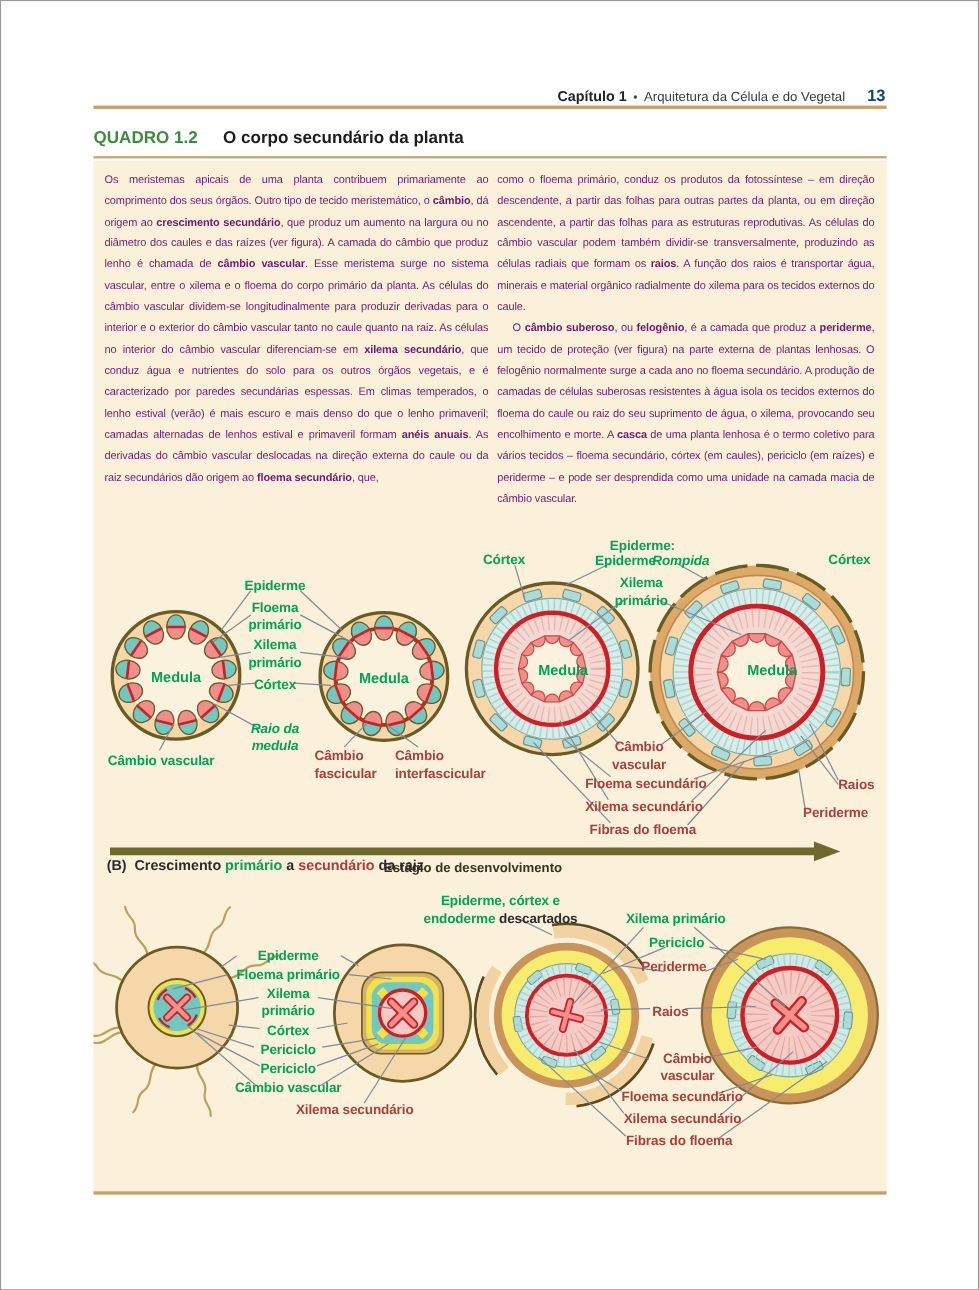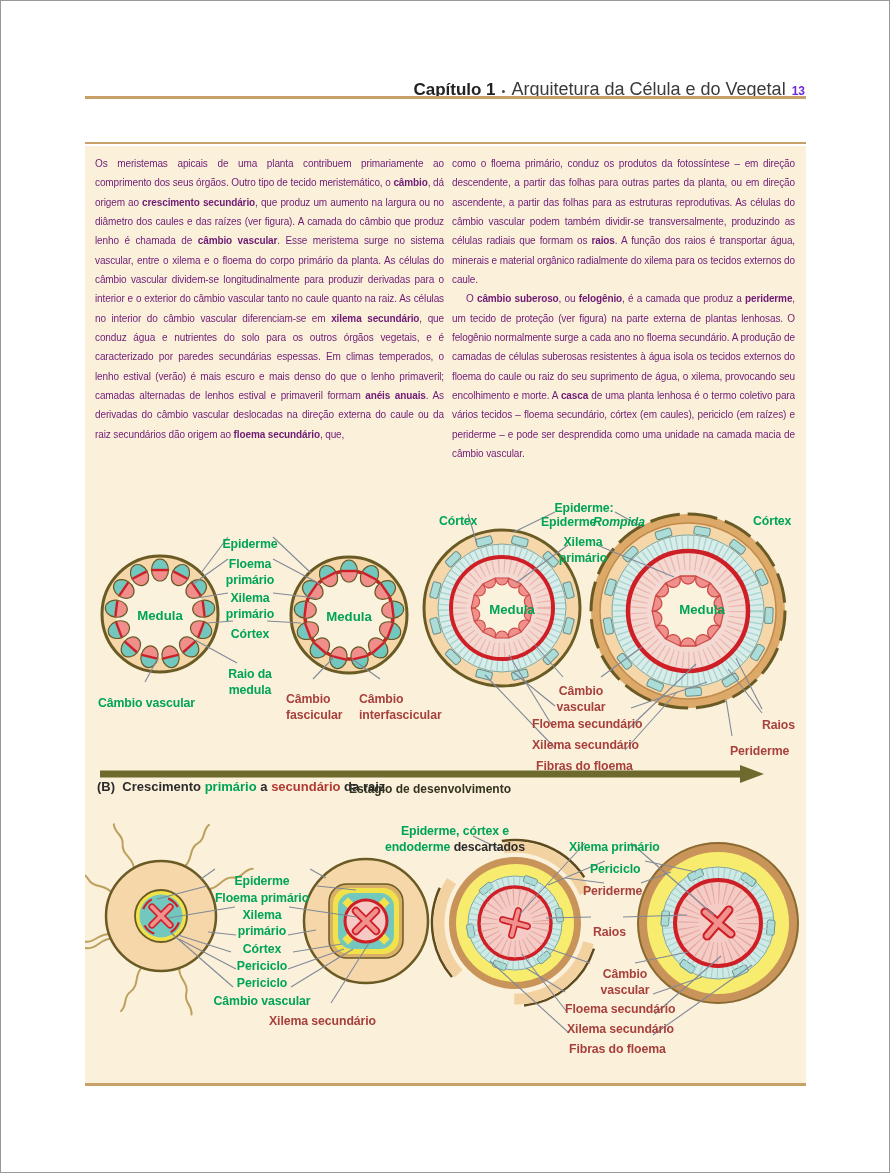--- a/index.html
+++ b/index.html
@@ -1,41 +1,41 @@
 <!DOCTYPE html>
 <html lang="pt"><head>
 <meta charset="utf-8">
 <style>
   html,body{margin:0;padding:0;background:#fff;}
   .page{position:relative;width:888px;height:1171px;border:1px solid #999;background:#fff;
         font-family:"Liberation Sans",sans-serif;overflow:hidden;}
   
   .runhead{position:absolute;top:78px;right:84px;display:flex;align-items:baseline;gap:6px;color:#333;}
-  .runhead .chap{font-weight:700;font-size:17px;color:#222;}
+  .runhead .chap{font-weight:700;font-size:13px;color:#222;}
   .runhead .sep{font-size:11px;color:#444;}
-  .runhead .sect{font-size:18px;color:#3a3a3a;}
-  .runhead .pgnum{font-weight:700;font-size:12px;color:#6d28d9;}
+  .runhead .sect{font-size:12px;color:#3a3a3a;}
+  .runhead .pgnum{font-weight:700;font-size:15px;color:#0c4a6e;margin-left:14px;}
   .rule{position:absolute;left:84px;width:721px;background:#c8a06a;}
   .quadro-row{position:absolute;left:84px;top:116px;display:flex;align-items:baseline;}
   .quadro-code{font-weight:700;font-size:15.5px;color:#3b8a3f;}
   .quadro-title{font-weight:700;font-size:15.5px;color:#1c1c1c;margin-left:23px;}
   
   .panel{position:absolute;left:84px;top:145px;width:721px;height:937px;background:#fbf1db;
          border-bottom:3px solid #c8a06a;}
   .col{position:absolute;top:8px;font-size:10px;line-height:19.35px;color:#701a75;
        text-align:justify;letter-spacing:-0.12px;}
   .col p{margin:0;}
   .col p.indent{text-indent:14px;}
   .b{font-weight:700;}
   .c-green{color:#00a455;}
   .c-red{color:#b03a33;}
   
   .figcap{position:absolute;font-size:13px;font-weight:600;color:#2b2b2b;white-space:pre;}
   .lbl{position:absolute;font-size:12.3px;font-weight:600;line-height:1.27;color:#00a455;
-       white-space:pre-line;letter-spacing:-0.1px;margin-top:12px;}
+       white-space:pre-line;letter-spacing:-0.1px;}
   .lbl.red{color:#a8403c;}
   .lbl.dark{color:#2b2b2b;}
   .lbl.ctr{text-align:center;}
   .medula{position:absolute;width:70px;text-align:center;font-size:13.2px;font-weight:600;color:#00a455;}
   .stage{position:absolute;left:245px;top:636px;width:200px;text-align:center;
          font-size:12px;font-weight:700;color:#33331f;}
   svg{position:absolute;left:0;top:0;}
 </style>
 </head>
 <body>
@@ -43,20 +43,24 @@
 <div class="page">
 
   <div class="runhead">
     <span class="chap">Capítulo 1</span>
     <span class="sep">•</span>
     <span class="sect">Arquitetura da Célula e do Vegetal</span>
     <span class="pgnum">13</span>
   </div>
   <div class="rule" style="top:95px;height:2.5px"></div>
 
+  <div class="quadro-row">
+    <span class="quadro-code">QUADRO 1.2</span>
+    <span class="quadro-title">O corpo secundário da planta</span>
+  </div>
   <div class="rule" style="top:141px;height:2px"></div>
 
   <div class="panel">
 
     <div class="col" style="left:10px;width:349px;">
       <p><span>Os meristemas apicais de uma planta contribuem primariamente ao comprimento dos seus órgãos. Outro tipo de tecido meristemático, o </span><span class="b">câmbio</span><span>, dá origem ao </span><span class="b">crescimento secundário</span><span>, que produz um aumento na largura ou no diâmetro dos caules e das raízes (ver figura). A camada do câmbio que produz lenho é chamada de </span><span class="b">câmbio vascular</span><span>. Esse meristema surge no sistema vascular, entre o xilema e o floema do corpo primário da planta. As células do câmbio vascular dividem-se longitudinalmente para produzir derivadas para o interior e o exterior do câmbio vascular tanto no caule quanto na raiz. As células no interior do câmbio vascular diferenciam-se em </span><span class="b">xilema secundário</span><span>, que conduz água e nutrientes do solo para os outros órgãos vegetais, e é caracterizado por paredes secundárias espessas. Em climas temperados, o lenho estival (verão) é mais escuro e mais denso do que o lenho primaveril; camadas alternadas de lenhos estival e primaveril formam </span><span class="b">anéis anuais</span><span>. As derivadas do câmbio vascular deslocadas na direção externa do caule ou da raiz secundários dão origem ao </span><span class="b">floema secundário</span><span>, que,</span></p>
     </div>
     <div class="col" style="left:367px;width:343px;">
       <p><span>como o floema primário, conduz os produtos da fotossíntese – em direção descendente, a partir das folhas para outras partes da planta, ou em direção ascendente, a partir das folhas para as estruturas reprodutivas. As células do câmbio vascular podem também dividir-se transversalmente, produzindo as células radiais que formam os </span><span class="b">raios</span><span>. A função dos raios é transportar água, minerais e material orgânico radialmente do xilema para os tecidos externos do caule.</span></p>
       <p class="indent"><span>O </span><span class="b">câmbio suberoso</span><span>, ou </span><span class="b">felogênio</span><span>, é a camada que produz a </span><span class="b">periderme</span><span>, um tecido de proteção (ver figura) na parte externa de plantas lenhosas. O felogênio normalmente surge a cada ano no floema secundário. A produção de camadas de células suberosas resistentes à água isola os tecidos externos do floema do caule ou raiz do seu suprimento de água, o xilema, provocando seu encolhimento e morte. A </span><span class="b">casca</span><span> de uma planta lenhosa é o termo coletivo para vários tecidos – floema secundário, córtex (em caules), periciclo (em raízes) e periderme – e pode ser desprendida como uma unidade na camada macia de câmbio vascular.</span></p>
@@ -323,21 +327,21 @@
     <div class="medula" style="left:40px;top:462px;">Medula</div>
     <div class="medula" style="left:229px;top:463px;">Medula</div>
     <div class="medula" style="left:392px;top:456px;">Medula</div>
     <div class="medula" style="left:582px;top:456px;">Medula</div>
     <div class="lbl ctr" style="left:115px;top:379px;width:100px;">Epiderme</div>
     <div class="lbl ctr" style="left:115px;top:399px;width:100px;">Floema
 primário</div>
     <div class="lbl ctr" style="left:115px;top:433px;width:100px;">Xilema
 primário</div>
     <div class="lbl ctr" style="left:115px;top:469px;width:100px;">Córtex</div>
-    <div class="lbl ctr" style="left:115px;top:509px;width:100px;">Raio da
+    <div class="lbl ctr" style="left:115px;top:509px;width:100px;font-style:italic;">Raio da
 medula</div>
     <div class="lbl" style="left:13px;top:538px;">Câmbio vascular</div>
     <div class="lbl red" style="left:201px;top:534px;">Câmbio
 fascicular</div>
     <div class="lbl red" style="left:274px;top:534px;">Câmbio
 interfascicular</div>
     <div class="lbl" style="left:354px;top:356px;">Córtex</div>
     <div class="lbl ctr" style="left:449px;top:343px;width:100px;">Epiderme:</div>
     <div class="lbl" style="left:456px;top:357px;">Epiderme</div>
     <div class="lbl" style="left:508px;top:357px;font-style:italic;">Rompida</div>

